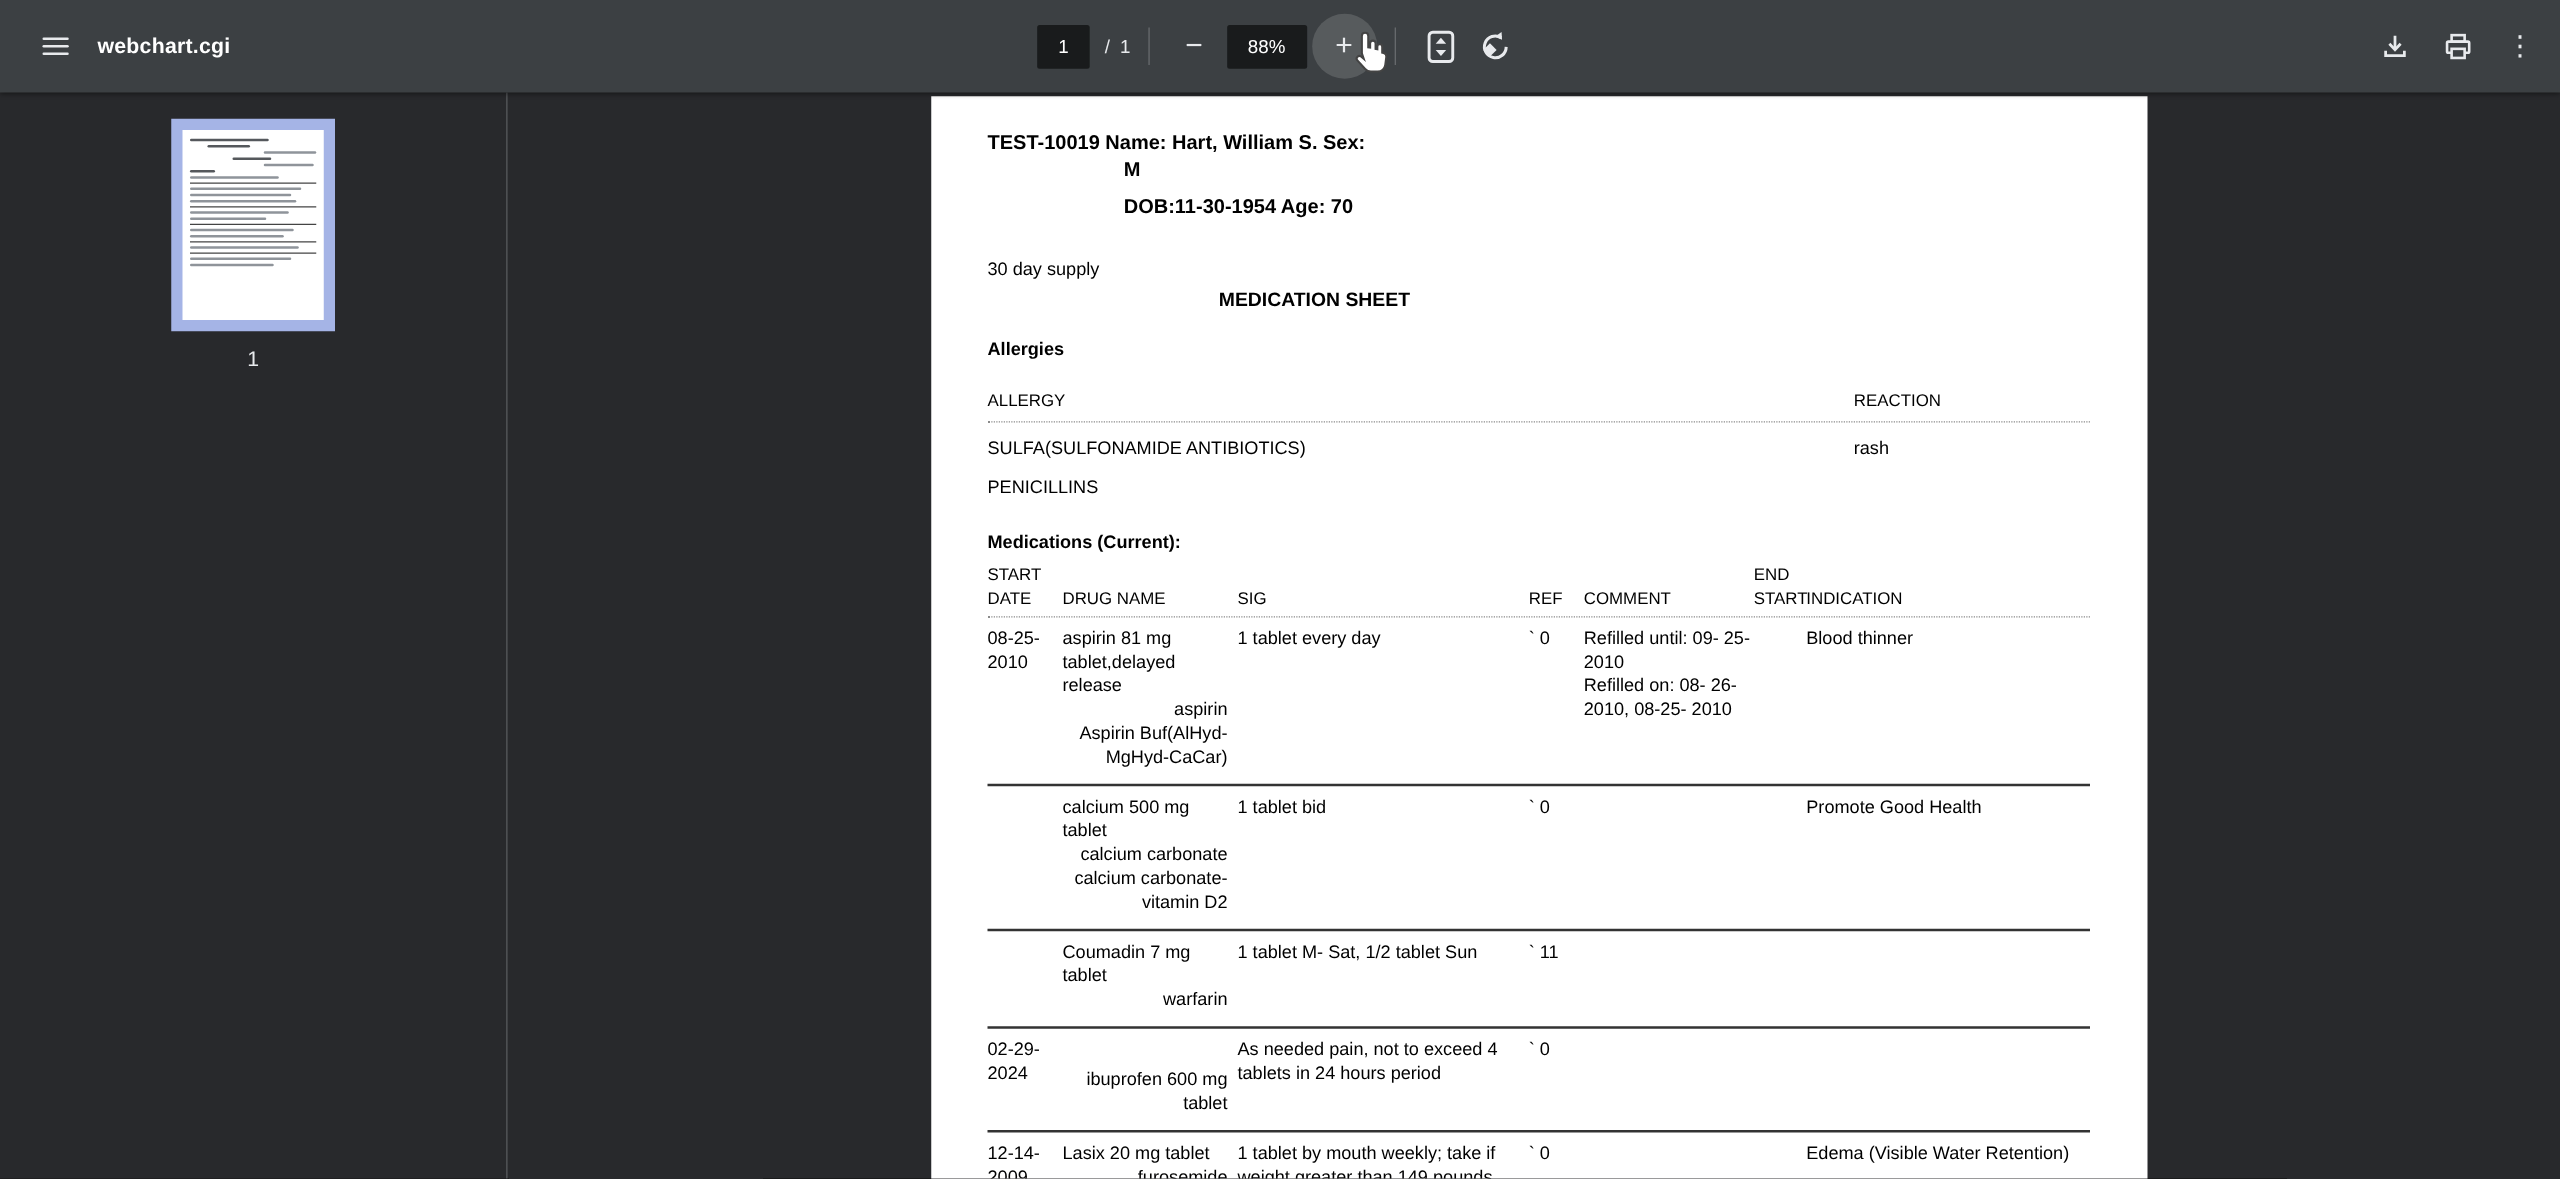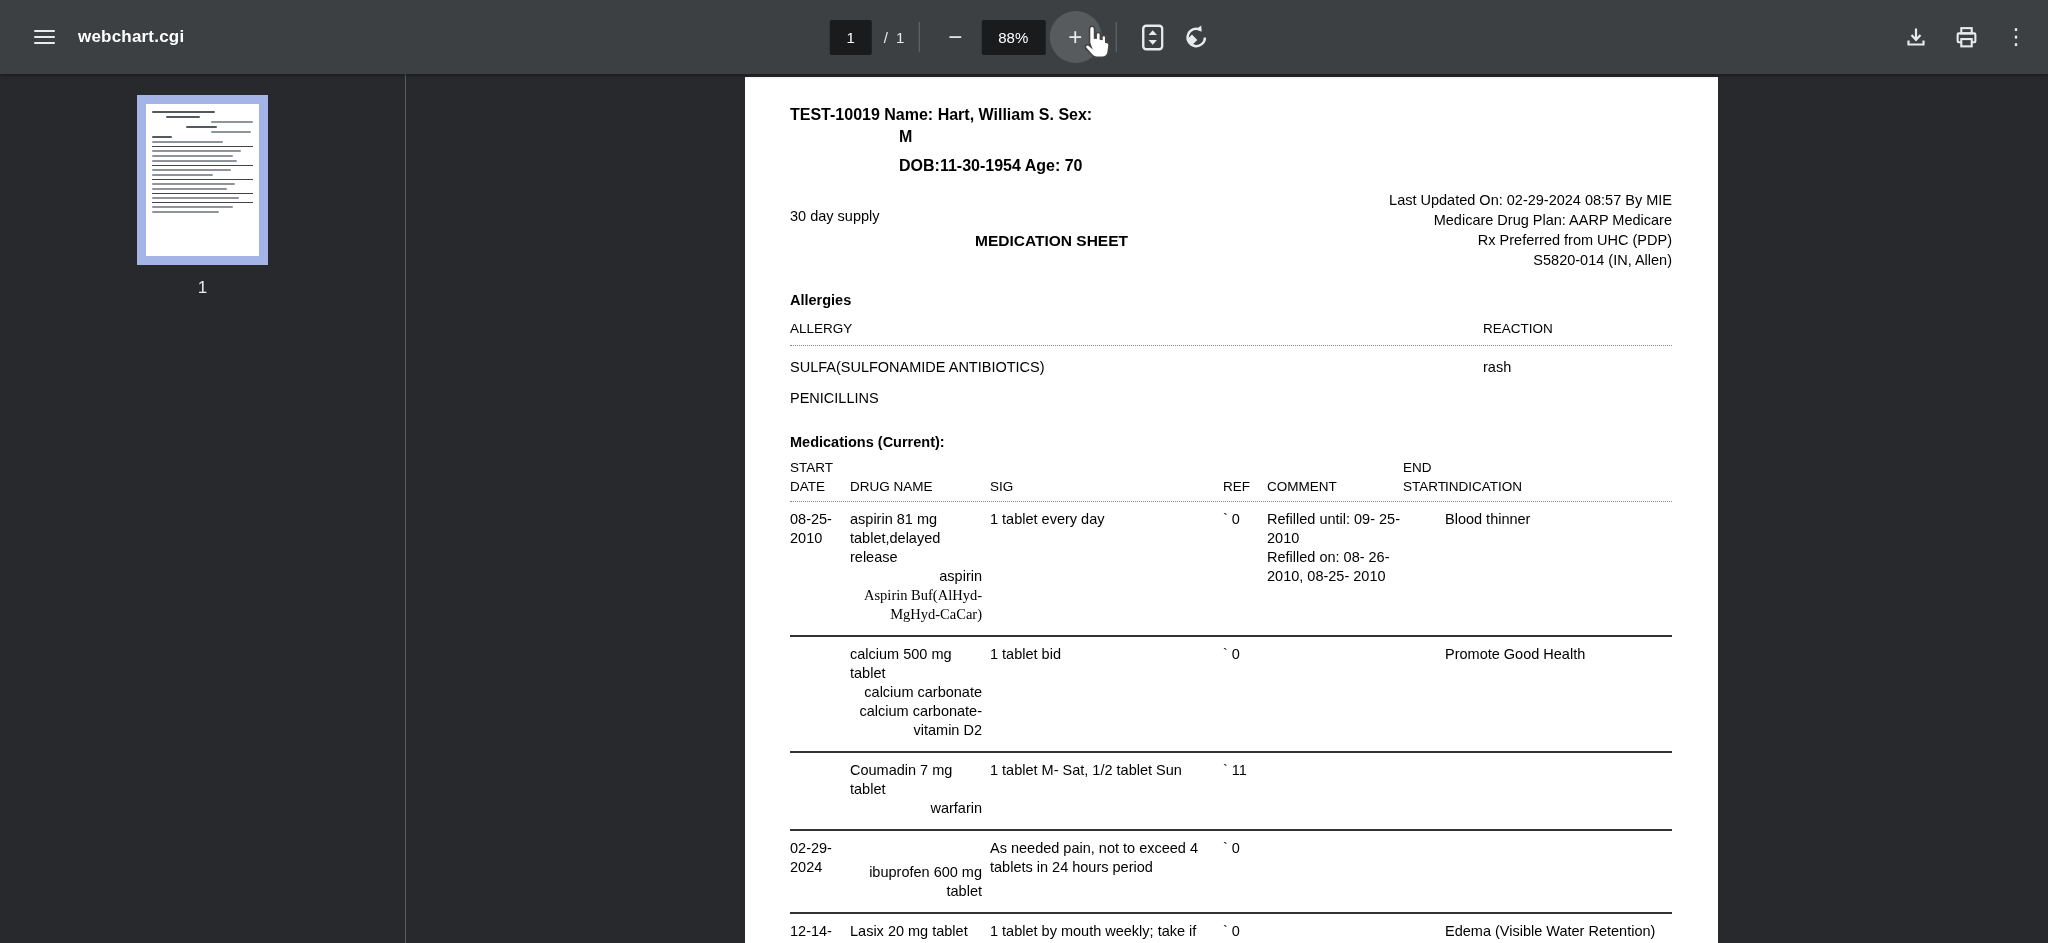--- a/index.html
+++ b/index.html
@@ -51,21 +51,21 @@
     color:#000;}
   .doc{position:absolute;left:45px;right:46px;top:0;font-size:14.5px;line-height:19px;}
   .patient{margin-top:27px;font-weight:700;font-size:16px;line-height:22px;}
   .patient .ind{margin-left:109px;}
   .patient .gap{margin-top:7px;}
   .hdr-row{display:flex;margin-top:13px;}
   .supply{width:185px;margin-top:17px;}
   .sheet-title{flex:1;font-weight:700;font-size:15.5px;margin-top:41px;}
   .meta{width:300px;text-align:right;line-height:20px;}
   .alg-heading{font-weight:700;margin-top:21px;}
-  .cols-hdr{display:flex;font-size:13.5px;margin-top:9px;padding-bottom:7px;border-bottom:1px dotted #8a8a8a;}
+  .cols-hdr{display:flex;font-size:13.5px;margin-top:21px;padding-bottom:7px;border-bottom:1px dotted #8a8a8a;}
   .alg-c1{width:693px;}
   .alg-row{display:flex;padding-top:12px;}
   .med-heading{font-weight:700;margin-top:25px;}
   .med-hdr{display:flex;font-size:13.5px;margin-top:6px;padding-bottom:5px;
     border-bottom:1px dotted #8a8a8a;align-items:flex-end;}
   .med-hdr>div{white-space:pre-line;}
   .med-row{display:flex;border-bottom:2px solid #333;padding:8px 0 11px;}
   .c-start{width:60px;flex:none;}
   .c-drug{width:132px;flex:none;margin-right:8px;}
   .c-sig{width:230px;flex:none;margin-right:3px;padding-right:6px;}
@@ -181,26 +181,20 @@
 
       <div class="patient">
         <div>TEST-10019 Name: Hart, William S. Sex:</div>
         <div class="ind">M</div>
         <div class="ind gap">DOB:11-30-1954 Age: 70</div>
       </div>
 
       <div class="hdr-row">
         <div class="supply">30 day supply</div>
         <div class="sheet-title">MEDICATION SHEET</div>
-        <div class="meta">
-          <div>Last Updated On: 02-29-2024 08:57 By MIE</div>
-          <div>Medicare Drug Plan: AARP Medicare</div>
-          <div>Rx Preferred from UHC (PDP)</div>
-          <div>S5820-014 (IN, Allen)</div>
-        </div>
       </div>
 
       <div class="alg-heading">Allergies</div>
       <div class="cols-hdr">
         <div class="alg-c1">ALLERGY</div>
         <div>REACTION</div>
       </div>
       <div id="allergy-rows">
           <div class="alg-row">
             <div class="alg-c1">SULFA(SULFONAMIDE ANTIBIOTICS)</div>
@@ -223,21 +217,21 @@
         <div class="c-end">END
 START</div>
         <div class="c-ind">INDICATION</div>
       </div>
       <div id="med-rows">
           <div class="med-row">
             <div class="c-start">08-25- 2010</div>
             <div class="c-drug">
               <div style="text-align: left;">aspirin 81 mg tablet,delayed release</div>
               <div style="text-align: right;">aspirin</div>
-              <div style="text-align: right; font-family: Liberation Serif, serif;">Aspirin Buf(AlHyd- MgHyd-CaCar)</div>
+              <div style="text-align: right;">Aspirin Buf(AlHyd- MgHyd-CaCar)</div>
             </div>
             <div class="c-sig">1 tablet every day</div>
             <div class="c-ref">` 0</div>
             <div class="c-comment">Refilled until: 09- 25-2010
 Refilled on: 08- 26-2010, 08-25- 2010</div>
             <div class="c-end"></div>
             <div class="c-ind">Blood thinner</div>
           </div>
           <div class="med-row">
             <div class="c-start"></div>

